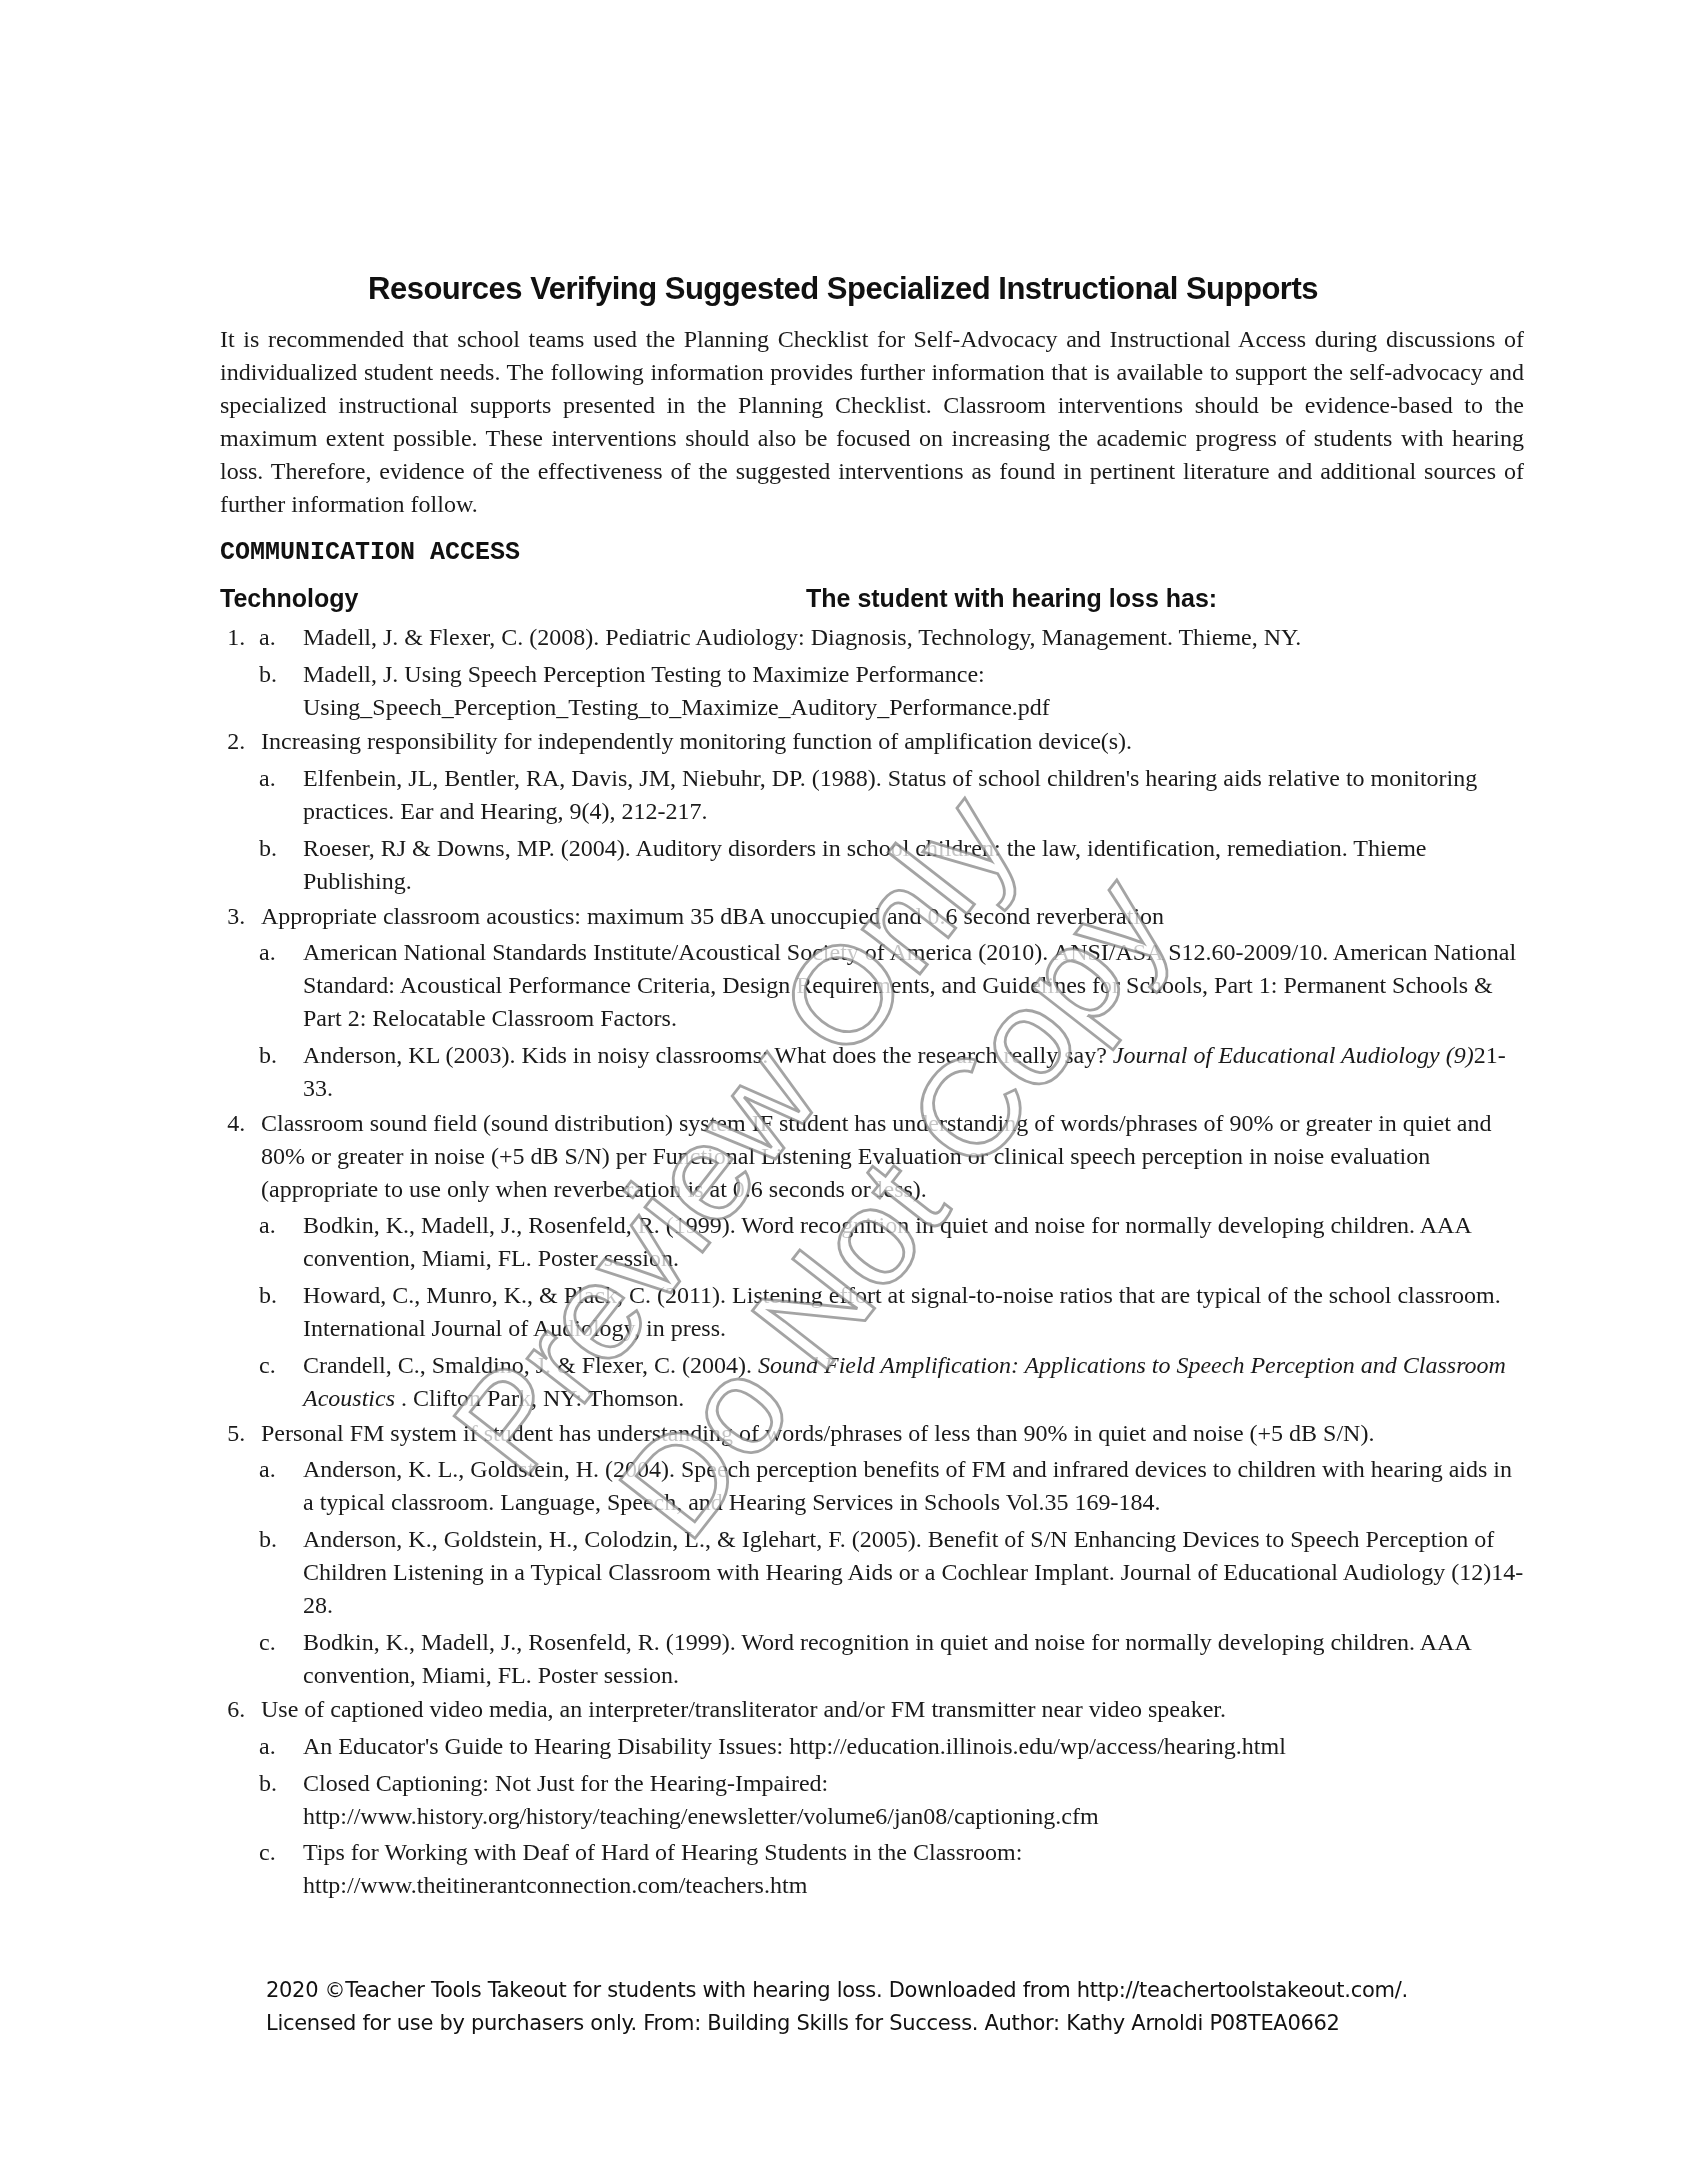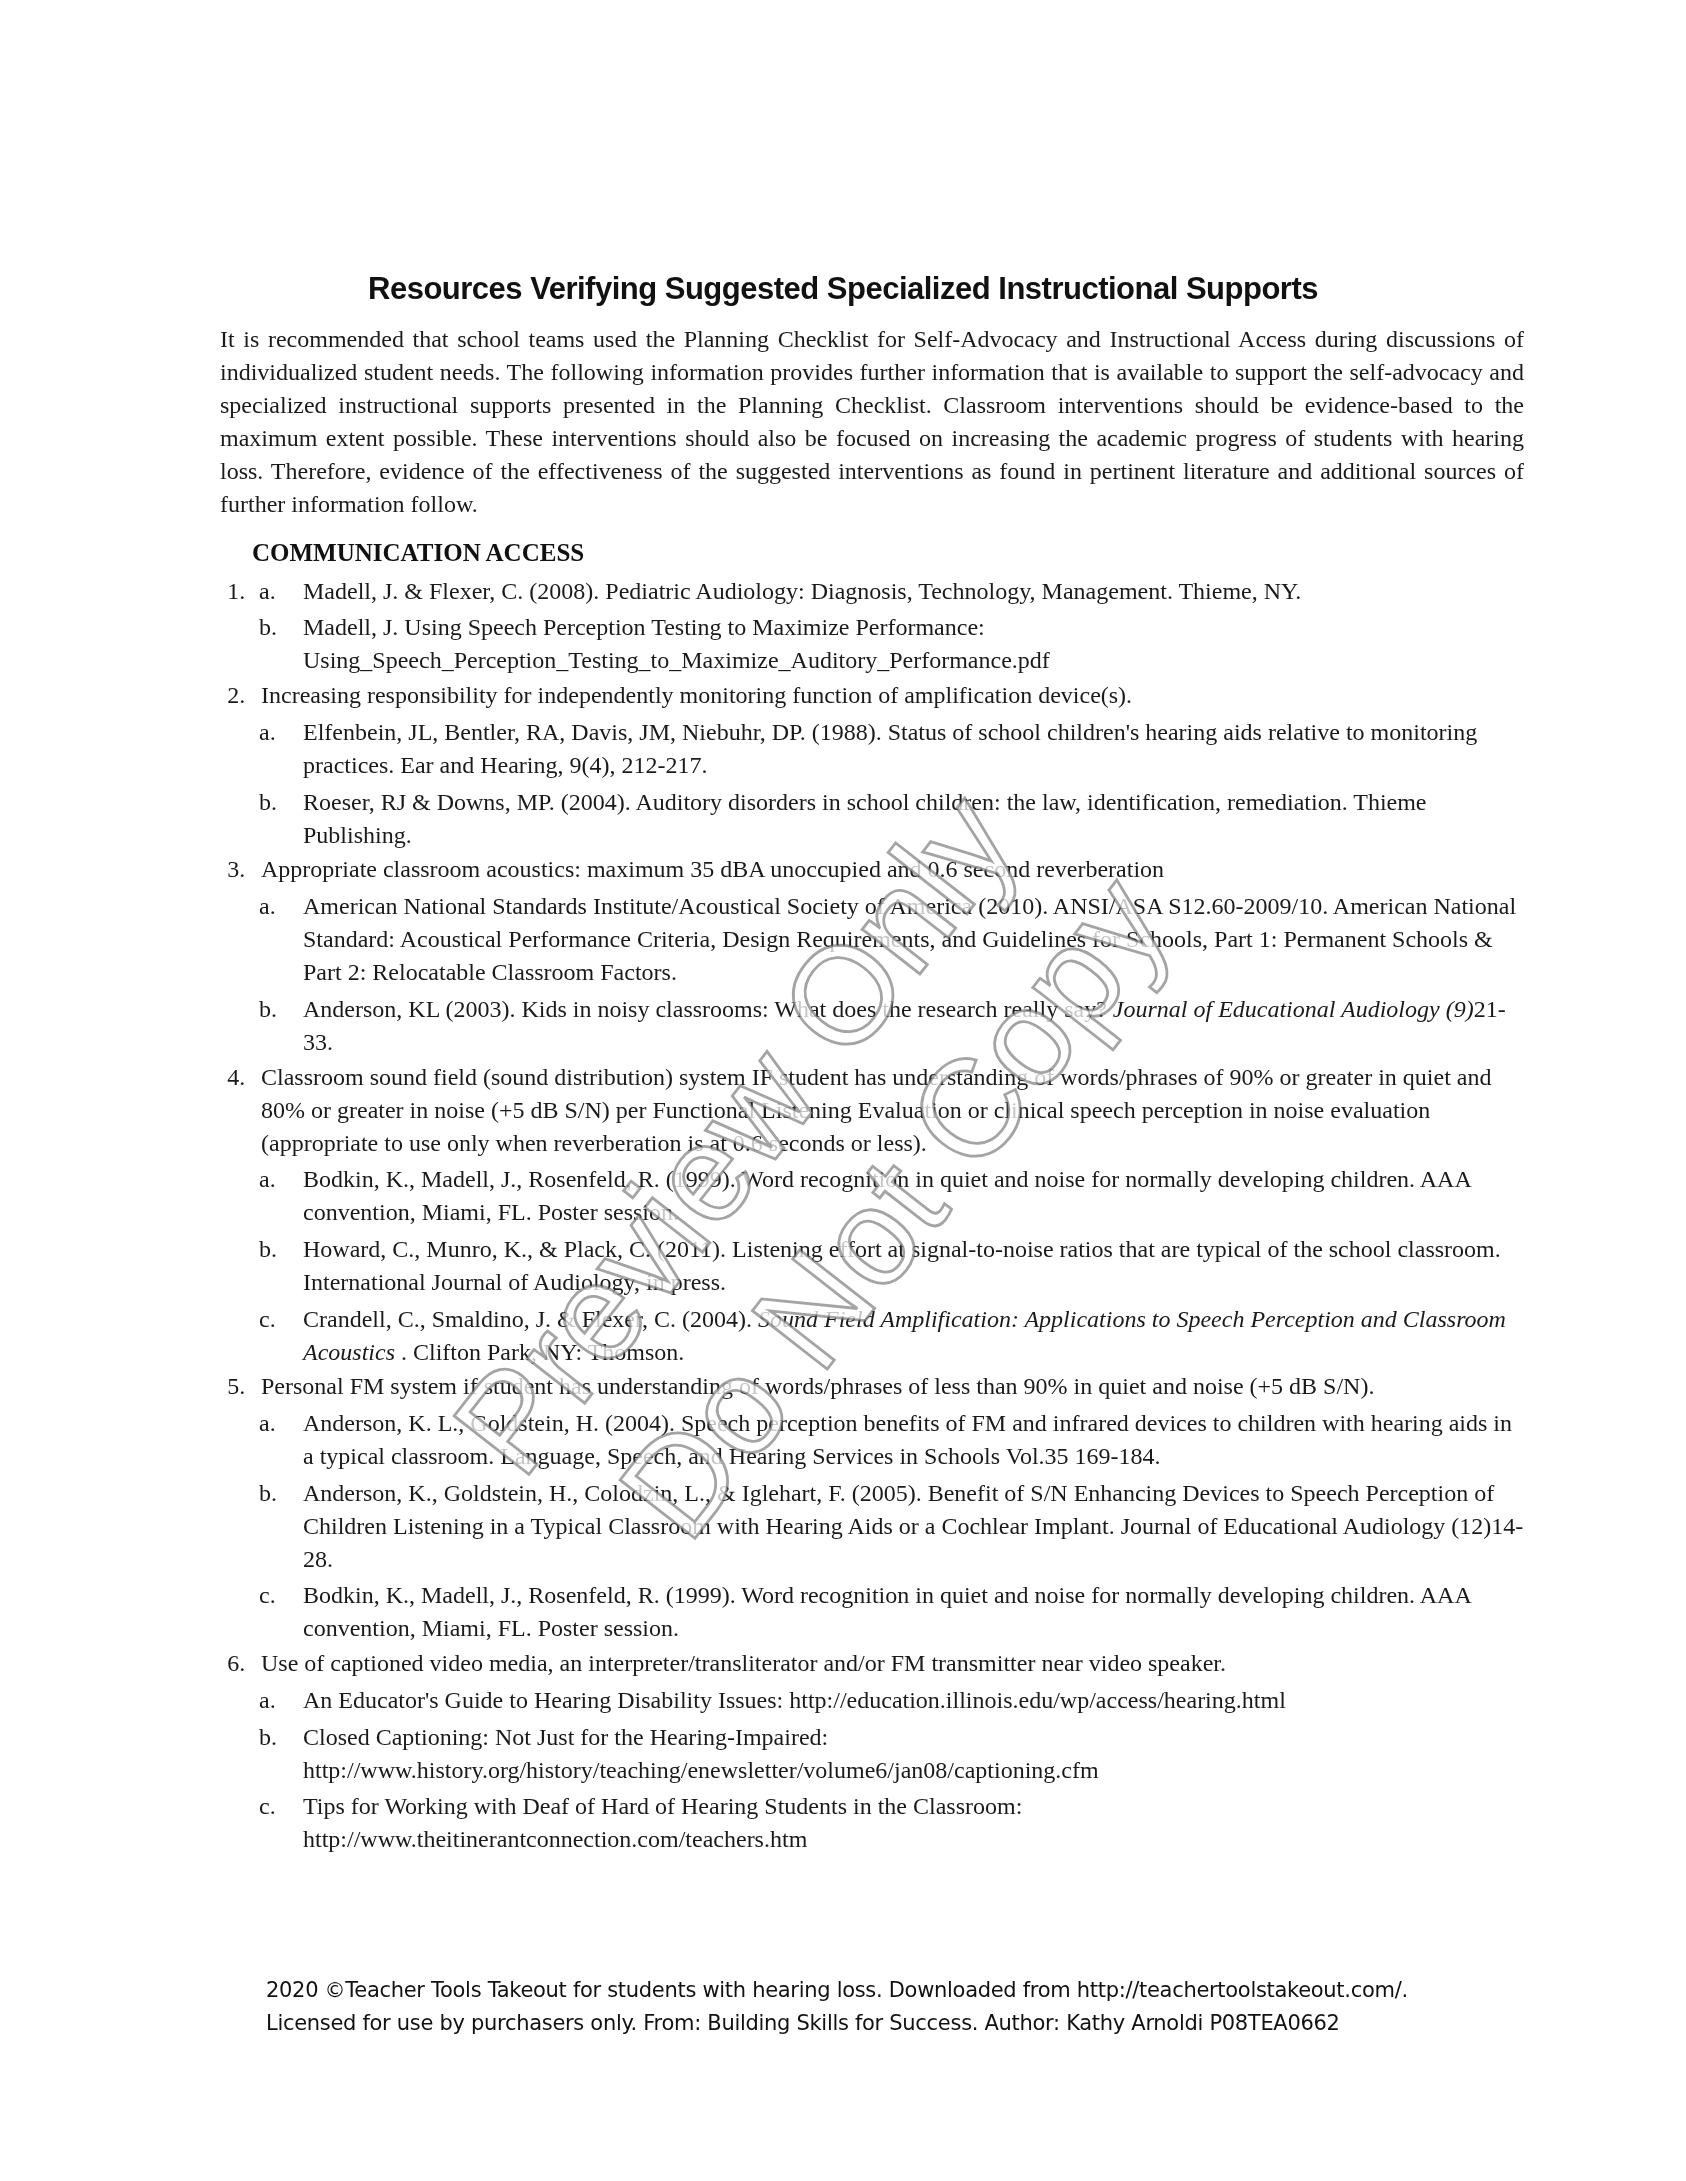--- a/index.html
+++ b/index.html
@@ -5,21 +5,21 @@
   html, body { margin: 0; padding: 0; background: #ffffff; }
   body { width: 1686px; height: 2182px; position: relative; overflow: hidden; color: #1a1a1a; }
   .page { position: absolute; left: 0; top: 0; width: 1686px; height: 2182px; }
   .title { position: absolute; left: 0; width: 1686px; text-align: center;
            font-family: "Liberation Sans", sans-serif; font-weight: bold; font-size: 31px; letter-spacing: -0.5px; color: #111; }
   .title1 { top: 215px; }
   .title2 { top: 271px; }
   .content { position: absolute; left: 220px; top: 323px; width: 1304px;
              font-family: "Liberation Serif", serif; font-size: 24px; line-height: 33px; color: #1a1a1a; }
   .intro { margin: 0; text-align: justify; text-align-last: left; }
-  .section-head { font-family: Liberation Serif, serif; font-weight: bold; font-size: 25px; margin-top: 13px; line-height: 37px; color: #111; margin-left: 32px; }
+  .section-head { font-family: Liberation Mono, monospace; font-weight: bold; font-size: 25px; margin-top: 13px; line-height: 37px; color: #111; }
   .sub-head-row { position: relative; height: 37px; margin-top: 9.2px; font-family: "Liberation Sans", sans-serif; font-weight: bold; font-size: 25px; line-height: 37px; color: #111; }
   .sub-head-row .right { position: absolute; left: 586px; top: 0; }
   .item { position: relative; padding-left: 41px; margin-top: 1.8px; }
   .item .num { position: absolute; left: 7.3px; top: 0; }
   .subitem { position: relative; padding-left: 83px; margin-top: 3.7px; }
   .subitem .letter { position: absolute; left: 39px; top: 0; }
   .subitem .line { display: block; }
   i { font-style: italic; }
   .footer { position: absolute; left: 266px; top: 1974px; font-family: "DejaVu Sans", sans-serif; font-size: 21px; line-height: 33px; color: #111; letter-spacing: -0.3px; }
   .watermark { position: absolute; pointer-events: none; font-family: "Liberation Sans", sans-serif; font-size: 138px; color: rgba(255,255,255,0.75);
@@ -29,20 +29,24 @@
 </style>
 </head>
 <body>
 
 <div class="page">
   <div class="title title2">Resources Verifying Suggested Specialized Instructional Supports</div>
 
   <div class="content">
     <p class="intro">It is recommended that school teams used the Planning Checklist for Self-Advocacy and Instructional Access during discussions of individualized student needs. The following information provides further information that is available to support the self-advocacy and specialized instructional supports presented in the Planning Checklist. Classroom interventions should be evidence-based to the maximum extent possible. These interventions should also be focused on increasing the academic progress of students with hearing loss. Therefore, evidence of the effectiveness of the suggested interventions as found in pertinent literature and additional sources of further information follow.</p>
     <div class="section-head">COMMUNICATION ACCESS</div>
+    <div class="sub-head-row">
+      <span>Technology</span>
+      <span class="right">The student with hearing loss has:</span>
+    </div>
     <div id="items">
         <div class="item"><span class="num">1.</span></div>
         <div class="subitem"><span class="letter">a.</span><span>Madell, J. &amp; Flexer, C. (2008). Pediatric Audiology: Diagnosis, Technology, Management. Thieme, NY.</span></div>
         <div class="subitem"><span class="letter">b.</span><span>Madell, J. Using Speech Perception Testing to Maximize Performance:</span><span class="line">Using_Speech_Perception_Testing_to_Maximize_Auditory_Performance.pdf</span></div>
         <div class="item"><span class="num">2.</span><span>Increasing responsibility for independently monitoring function of amplification device(s).</span></div>
         <div class="subitem"><span class="letter">a.</span><span>Elfenbein, JL, Bentler, RA, Davis, JM, Niebuhr, DP. (1988). Status of school children's hearing aids relative to monitoring practices. Ear and Hearing, 9(4), 212-217.</span></div>
         <div class="subitem"><span class="letter">b.</span><span>Roeser, RJ &amp; Downs, MP. (2004). Auditory disorders in school children: the law, identification, remediation. Thieme Publishing.</span></div>
         <div class="item"><span class="num">3.</span><span>Appropriate classroom acoustics: maximum 35 dBA unoccupied and 0.6 second reverberation</span></div>
         <div class="subitem"><span class="letter">a.</span><span>American National Standards Institute/Acoustical Society of America (2010). ANSI/ASA S12.60-2009/10. American National Standard: Acoustical Performance Criteria, Design Requirements, and Guidelines for Schools, Part 1: Permanent Schools &amp; Part 2: Relocatable Classroom Factors.</span></div>
         <div class="subitem"><span class="letter">b.</span><span>Anderson, KL (2003). Kids in noisy classrooms: What does the research really say? </span><i>Journal of Educational Audiology (9)</i><span>21-33.</span></div>

